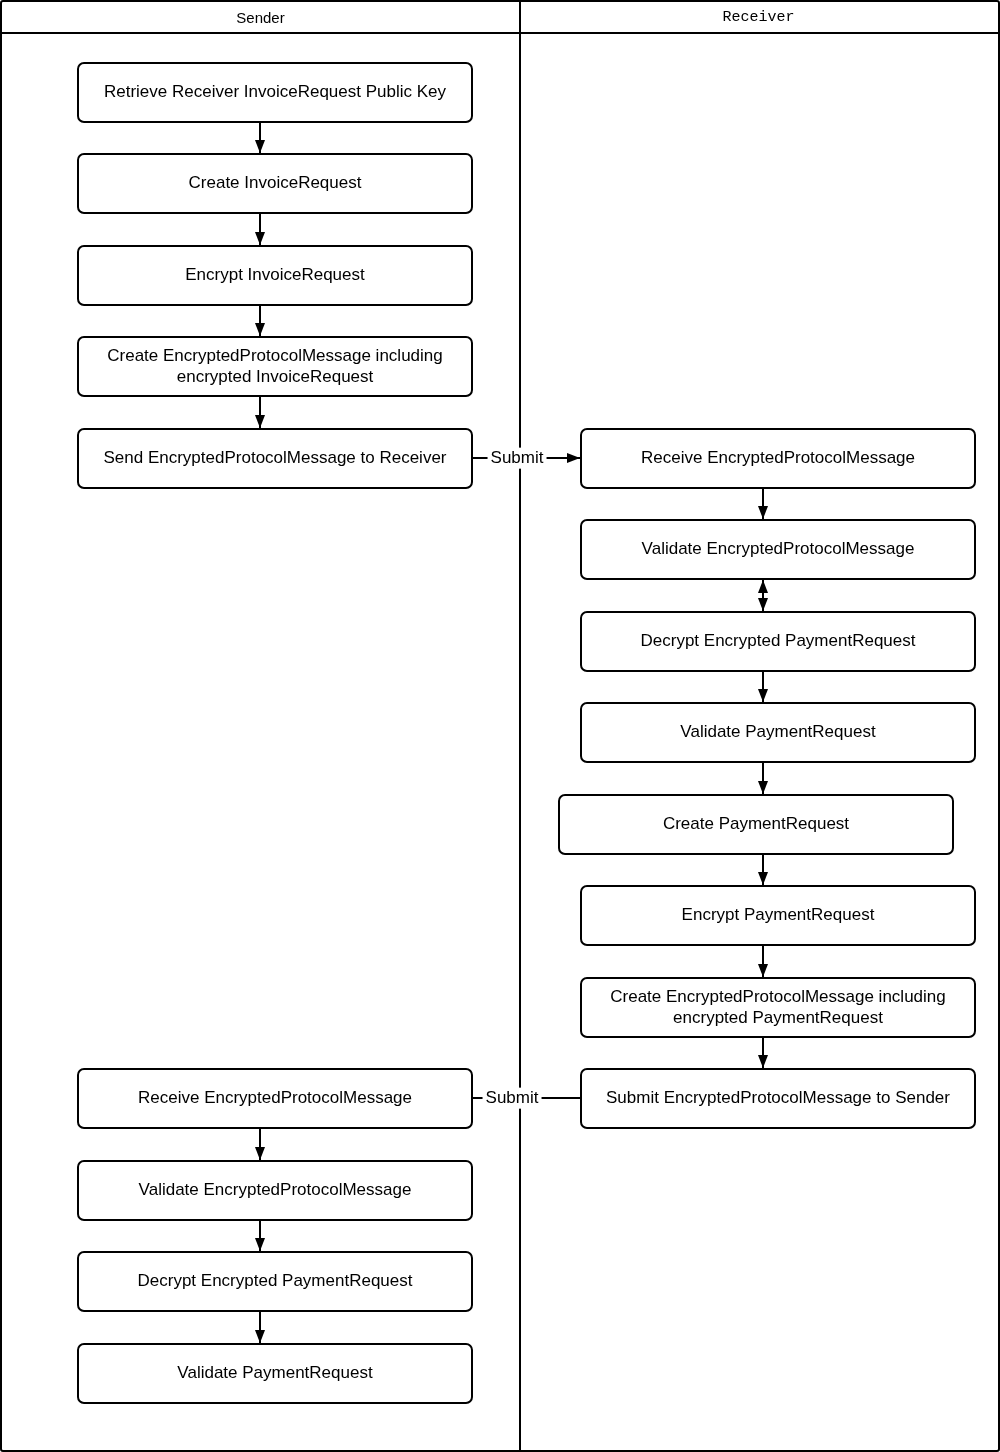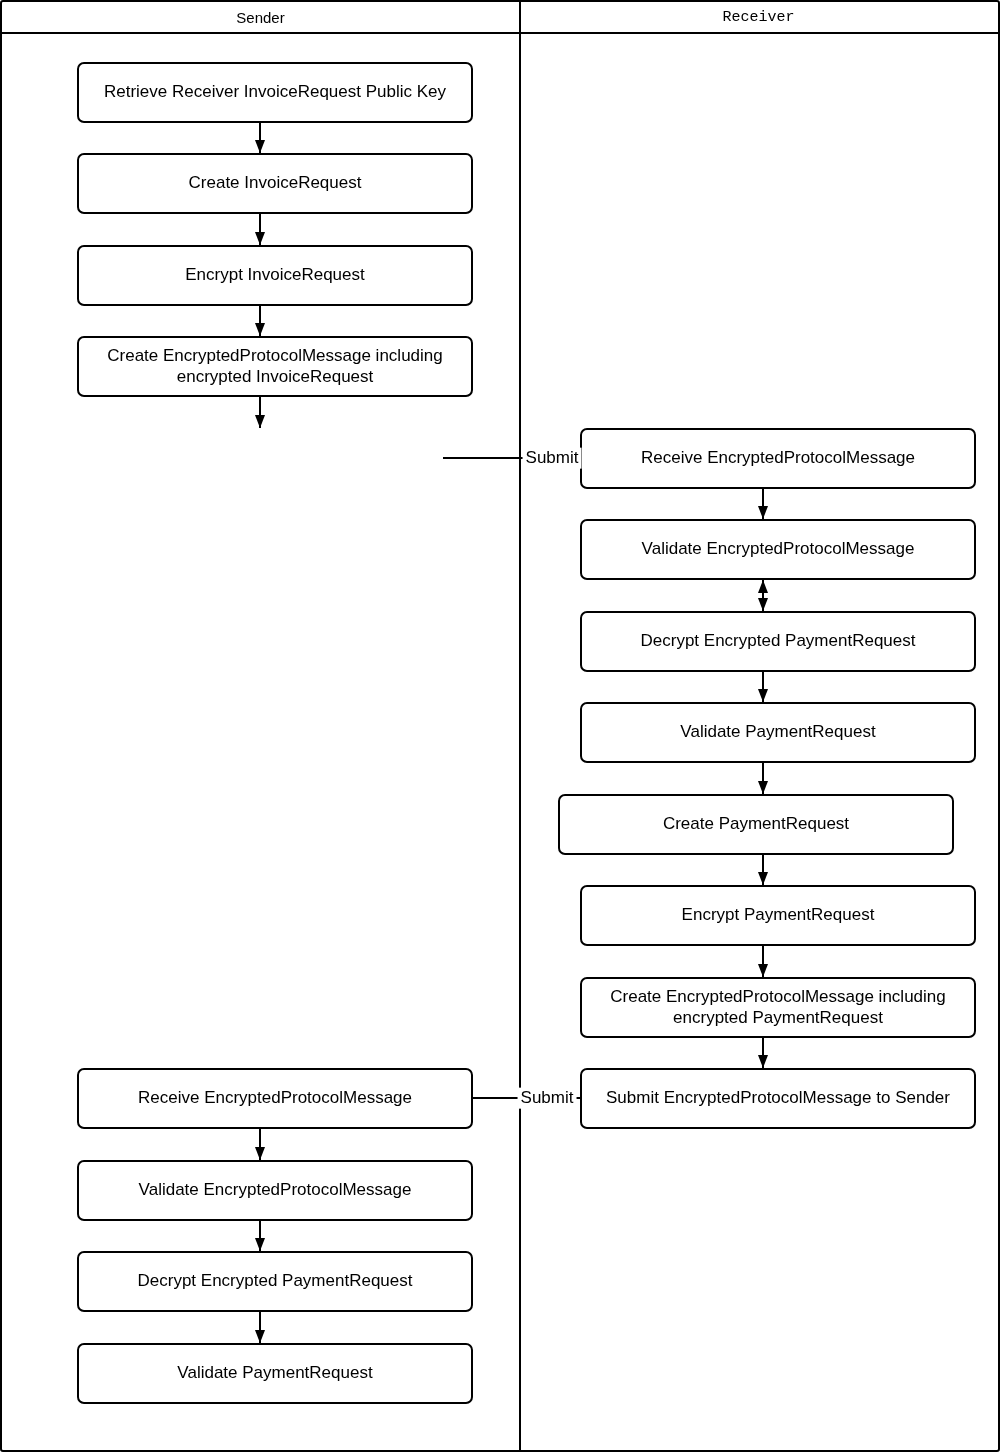--- a/index.html
+++ b/index.html
@@ -36,21 +36,21 @@
   .node{
     position:absolute;width:396px;height:61px;box-sizing:border-box;
     background:#ffffff;border:2px solid #000000;border-radius:7px;
     display:flex;align-items:center;justify-content:center;
     text-align:center;padding:2px 10px;
     font-size:17px;line-height:1.22;z-index:3;
   }
   .edge-label{
     position:absolute;transform:translate(-50%,-50%);
     background:#ffffff;font-size:17px;line-height:1.1;
-    padding:1px 3px;z-index:4;white-space:nowrap;margin-left:35px;
+    padding:1px 3px;z-index:4;white-space:nowrap;
   }
 </style>
 </head>
 <body>
 
 <div id="canvas">
 
   <div class="lane-divider"></div>
 
   <div class="header-row">
@@ -84,20 +84,21 @@
 
     <path d="M258 1127 L258 1158" marker-end="url(#ah)"></path>
     <path d="M258 1219 L258 1249" marker-end="url(#ah)"></path>
     <path d="M258 1310 L258 1341" marker-end="url(#ah)"></path>
   </svg>
 
   <div class="node" style="left:75px;top:60px">Retrieve Receiver InvoiceRequest Public Key</div>
   <div class="node" style="left:75px;top:243px">Encrypt InvoiceRequest</div>
   <div class="node" style="left:75px;top:151px">Create InvoiceRequest</div>
   <div class="node" style="left:75px;top:334px">Create EncryptedProtocolMessage including encrypted InvoiceRequest</div>
+  <div class="node" style="left:75px;top:426px">Send EncryptedProtocolMessage to Receiver</div>
   <div class="node" style="left:75px;top:1066px">Receive EncryptedProtocolMessage</div>
   <div class="node" style="left:75px;top:1158px">Validate EncryptedProtocolMessage</div>
   <div class="node" style="left:75px;top:1341px">Validate PaymentRequest</div>
   <div class="node" style="left:75px;top:1249px">Decrypt Encrypted PaymentRequest</div>
 
   <div class="node" style="left:578px;top:426px">Receive EncryptedProtocolMessage</div>
   <div class="node" style="left:578px;top:517px">Validate EncryptedProtocolMessage</div>
   <div class="node" style="left:578px;top:609px">Decrypt Encrypted PaymentRequest</div>
   <div class="node" style="left:578px;top:700px">Validate PaymentRequest</div>
   <div class="node" style="left:556px;top:792px">Create PaymentRequest</div>

